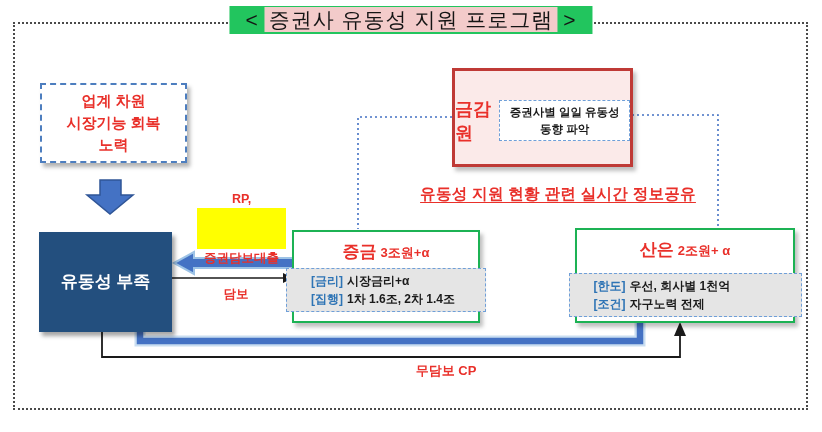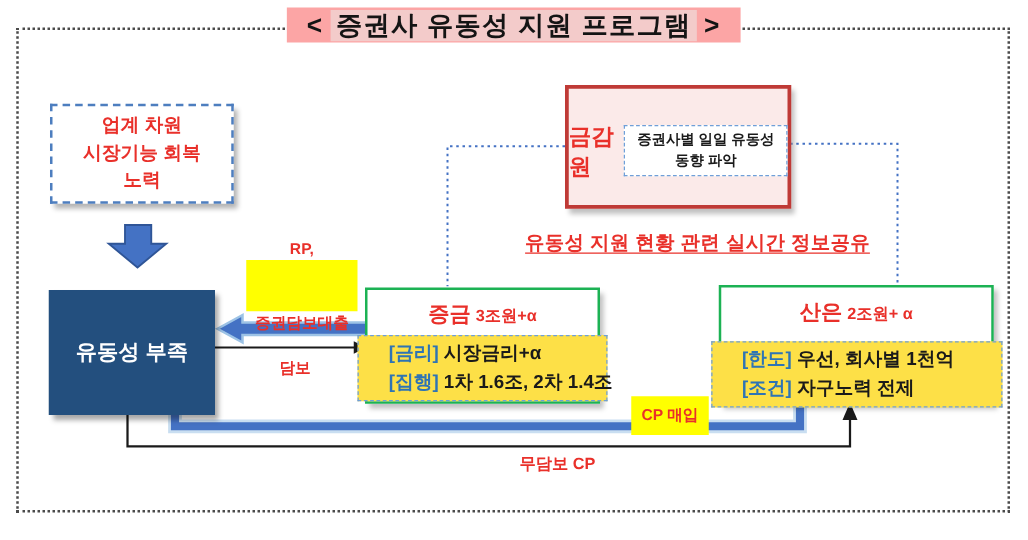--- a/index.html
+++ b/index.html
@@ -9,22 +9,22 @@
   }
   .abs{position:absolute;}
   .outer-border{
     left:13px;top:22px;width:791px;height:384px;
     border:2px dotted #4a4a4a;z-index:1;
   }
   .svg-layer{left:0;top:0;width:822px;height:432px;z-index:2;}
 
   .title-wrap{
     left:50%;top:6px;transform:translateX(-50%);
-    background:#fca5a5;padding:0 16px;z-index:5;white-space:nowrap;
-    font-weight:bold;font-size:21px;color:#141414;letter-spacing:1px;
+    background:#22c55e;padding:0 16px;z-index:5;white-space:nowrap;
+    font-weight:normal;font-size:21px;color:#141414;letter-spacing:1px;
   }
   .title-bracket{color:#141414;}
   .title-text{background:#f3cbca;padding:1px 4px;margin:0 6px;}
 
   .industry-box{
     left:40px;top:83px;width:143px;height:76px;
     border:2px dashed #4d7ebf;background:#fff;z-index:3;
     box-shadow:3px 4px 4px rgba(0,0,0,0.3);
     display:flex;flex-direction:column;justify-content:center;align-items:center;
     color:#e9302a;font-weight:bold;font-size:15px;line-height:1.45;text-align:center;
@@ -69,22 +69,22 @@
     background:#fff;border:2px solid #1cb254;z-index:3;
     box-shadow:3px 4px 4px rgba(0,0,0,0.25);
     display:flex;flex-direction:column;align-items:center;
   }
   .ksfc-box{left:292px;top:230px;width:184px;height:89px;}
   .kdb-box{left:575px;top:228px;width:216px;height:91px;}
   .green-box-title{margin-top:8px;white-space:nowrap;}
   .green-box-name{color:#e9302a;font-weight:bold;font-size:17px;}
   .green-box-amount{color:#e9302a;font-weight:bold;font-size:13px;margin-left:4px;}
   .green-inner{
-    margin-top:5px;border:1.5px dashed #6f9fd8;background:#fde047;
-    padding:3px 24px;font-size:15px;font-weight:bold;line-height:1.5;white-space:nowrap;
+    margin-top:5px;border:1.5px dashed #6f9fd8;background:#e5e5e5;
+    padding:3px 24px;font-size:12px;font-weight:bold;line-height:1.5;white-space:nowrap;
   }
   .ksfc-box .green-inner{width:150px;}
   .kdb-box .green-inner{width:183px;margin-top:12px;}
   .row-label{color:#2e74b5;}
   .row-value{color:#1a1a1a;margin-left:4px;}
 
   .cp-buy-label{
     left:505px;top:317px;width:62px;height:31px;background:#ffff00;z-index:4;
     display:flex;justify-content:center;align-items:center;
     color:#e9302a;font-weight:bold;font-size:12.5px;
@@ -176,17 +176,16 @@
     <div class="green-inner">
       <div>
         <span class="row-label">[한도]</span><span class="row-value">우선, 회사별 1천억</span>
       </div>
       <div>
         <span class="row-label">[조건]</span><span class="row-value">자구노력 전제</span>
       </div>
     </div>
   </div>
 
-  <div class="abs cp-buy-label">CP 매입</div>
 
   <div class="abs unsecured-cp-label">무담보 CP</div>
 
 </div>
 
 </body></html>

